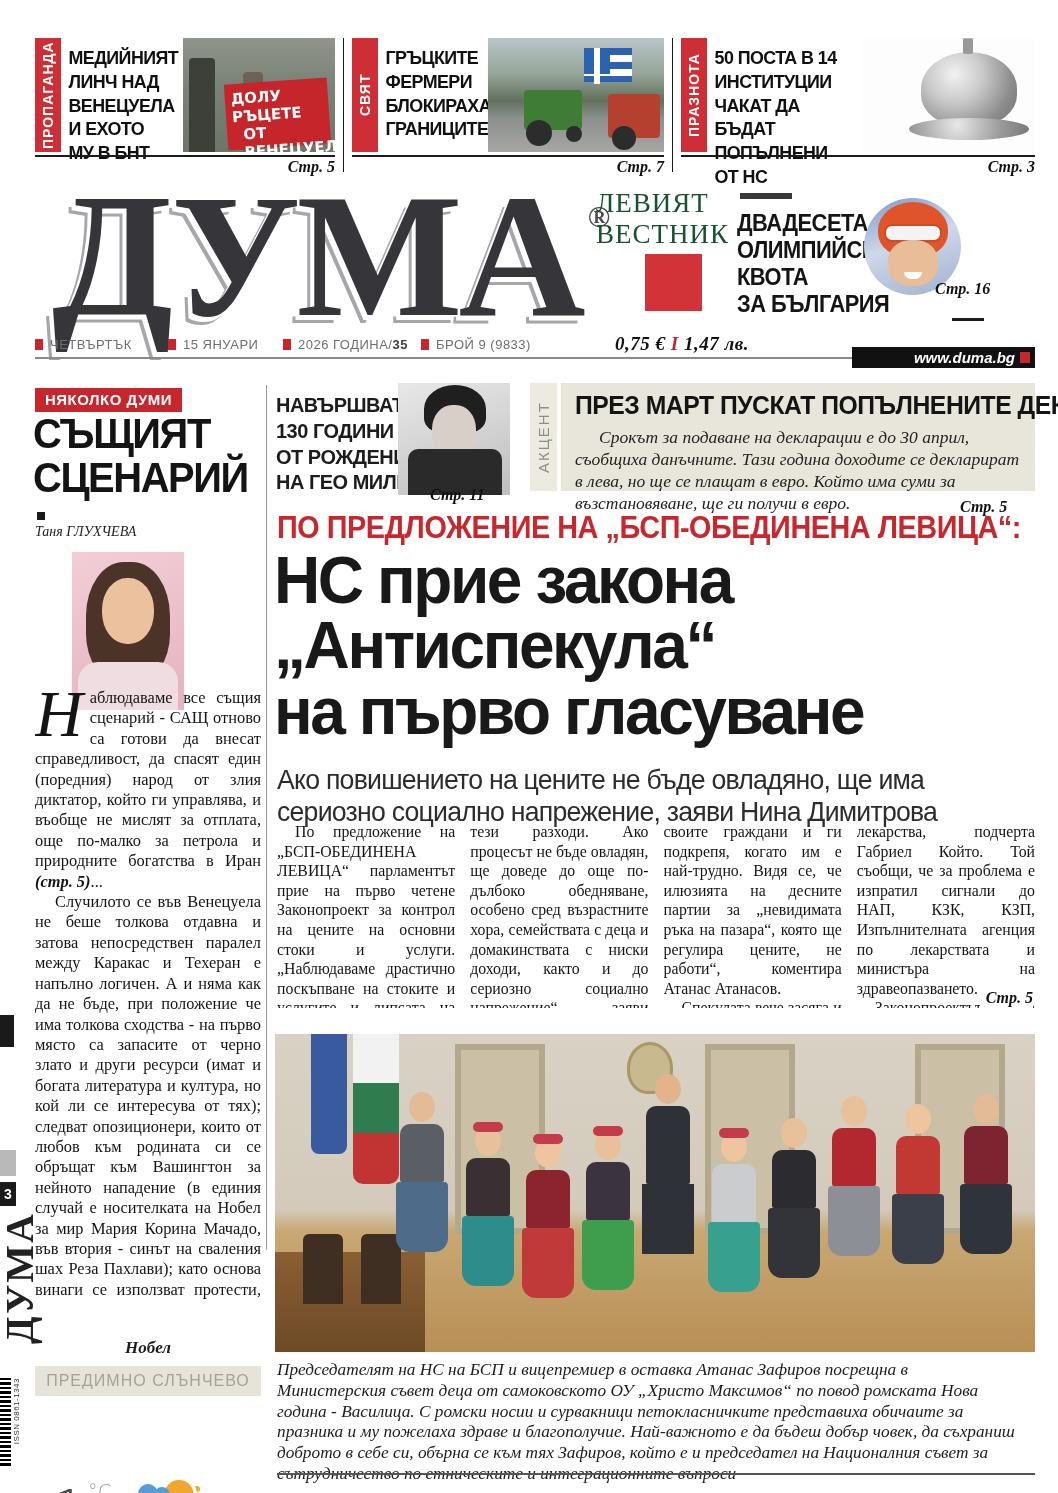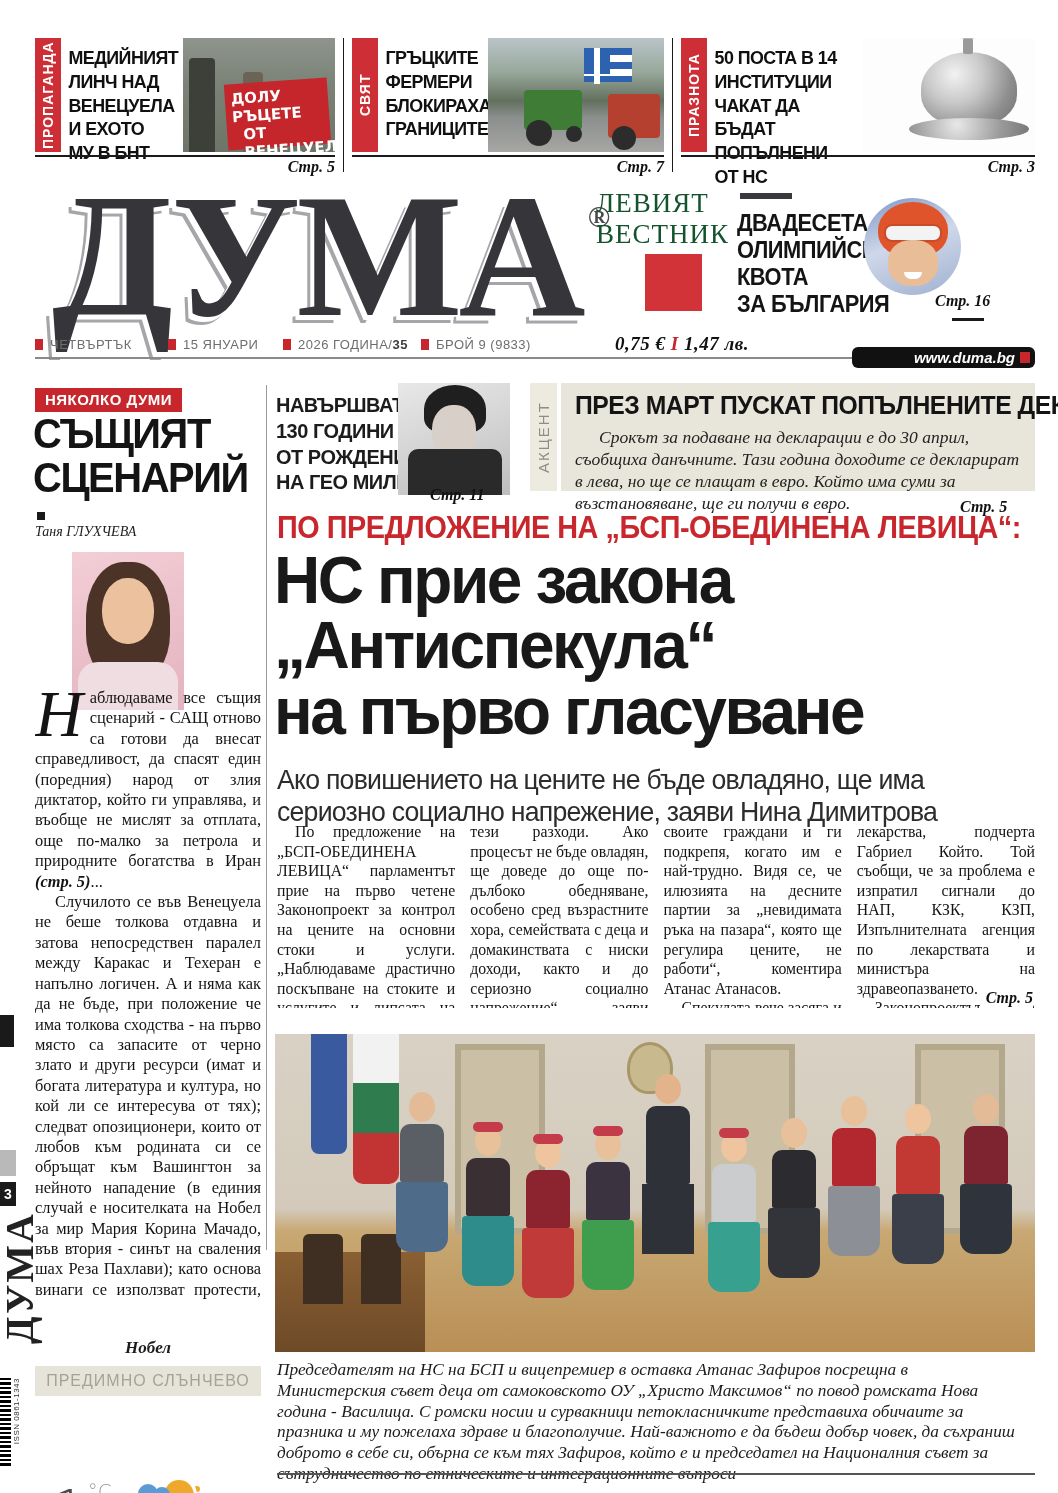--- a/index.html
+++ b/index.html
@@ -48,33 +48,33 @@
   .tagline { position:absolute; left:596px; top:188px; font-family:"Liberation Serif",serif; font-size:27px; color:#14532d; line-height:1.15; letter-spacing:1px; }
   .redsq { position:absolute; left:645px; top:254px; width:57px; height:57px; background:#d23338; }
   .promo-dash { position:absolute; left:740px; top:193px; width:52px; height:6px; background:#3a3a3e; }
   .promo-head { position:absolute; left:737px; top:210px; font-weight:bold; font-size:23px; line-height:1.18; letter-spacing:-0.5px; color:#141414; transform:scaleX(.95); transform-origin:left top; }
   .skier { position:absolute; left:864px; top:198px; width:97px; height:97px; border-radius:50%; overflow:hidden;
            background:linear-gradient(160deg,#7f97c6 0%,#cfd8ea 45%,#9fb0d0 100%); }
   .skier .helmet { position:absolute; left:14px; top:4px; width:70px; height:56px; border-radius:50% 50% 45% 45%; background:#e0542c; }
   .skier .goggles { position:absolute; left:20px; top:26px; width:58px; height:18px; border-radius:8px; background:#f3f3f3; border:2px solid #c94c28; }
   .skier .face { position:absolute; left:24px; top:42px; width:50px; height:46px; border-radius:45%; background:#e9bd97; }
   .skier .mouth { position:absolute; left:40px; top:74px; width:18px; height:7px; border-radius:0 0 10px 10px; background:#fff; }
-  .p16 { position:absolute; left:935px; top:292px;font-style:italic; }
+  .p16 { position:absolute; left:935px; top:280px;font-style:italic; }
   .p16-line { position:absolute; left:952px; top:318px; width:32px; height:3px; background:#1a1a1a; }
 
   
   .dateline { position:absolute; left:35px; top:337px; width:1000px; font-size:13px; color:#6e6e6e; letter-spacing:0.5px; }
   .dl-item { position:absolute; white-space:nowrap; }
   .sq { display:inline-block; width:8px; height:11px; background:#c6262c; margin-right:7px; vertical-align:-1px; }
   .dl-red { color:#404040; font-weight:bold; }
   .price { position:absolute; left:580px; top:-4px; font-family:"Liberation Serif",serif; font-style:italic; font-weight:bold; font-size:19px; color:#111; }
   .price .bar { color:#c6262c; }
   .grayrule { position:absolute; left:35px; top:357px; width:1000px; height:2px; background:#8a8a8a; }
   .webbar { position:absolute; left:852px; top:347px; width:183px; height:21px; background:#111; color:#fff;
-            font-style:italic; font-weight:bold; font-size:15px; display:flex; align-items:center; justify-content:flex-end; padding-right:20px;border-radius:6px; }
+            font-style:italic; font-weight:bold; font-size:15px; display:flex; align-items:center; justify-content:flex-end; padding-right:20px; }
   .webbar .wsq { position:absolute; right:5px; top:5px; width:10px; height:11px; background:#c6262c; }
 
   
   .edge-blk1 { position:absolute; left:0; top:1015px; width:14px; height:32px; background:#1a1a1a; }
   .edge-blk2 { position:absolute; left:0; top:1150px; width:16px; height:26px; background:#b9b9b9; }
   .edge-badge { position:absolute; left:0; top:1182px; width:16px; height:24px; background:#1a1a1a; color:#fff; font-weight:bold; font-size:14px; display:flex; align-items:center; justify-content:center; }
   .edge-logo { position:absolute; left:-4px; top:1212px; font-family:"Liberation Serif",serif; font-weight:bold; font-size:40px; color:#222;
                writing-mode:vertical-rl; transform:rotate(180deg); letter-spacing:2px; }
   .edge-issn { position:absolute; left:12px; top:1378px; font-size:8px; color:#333; writing-mode:vertical-rl; transform:rotate(180deg); letter-spacing:0.5px; }
   .barcode { position:absolute; left:0; top:1378px; width:11px; height:88px;

